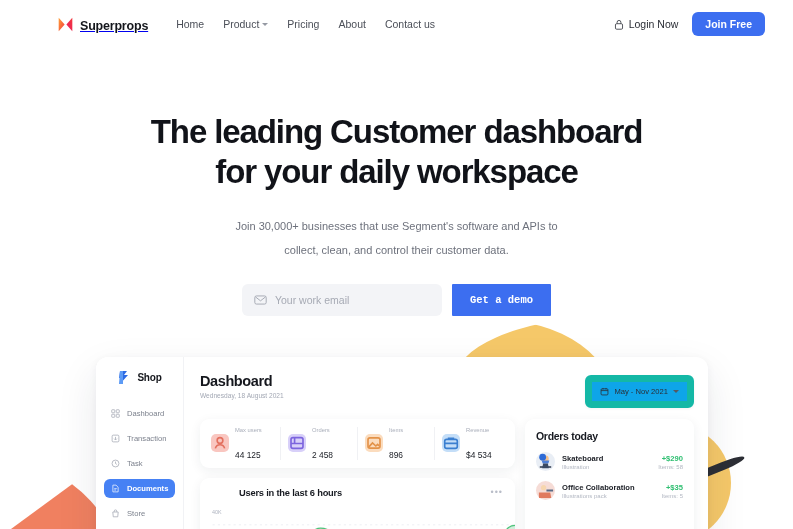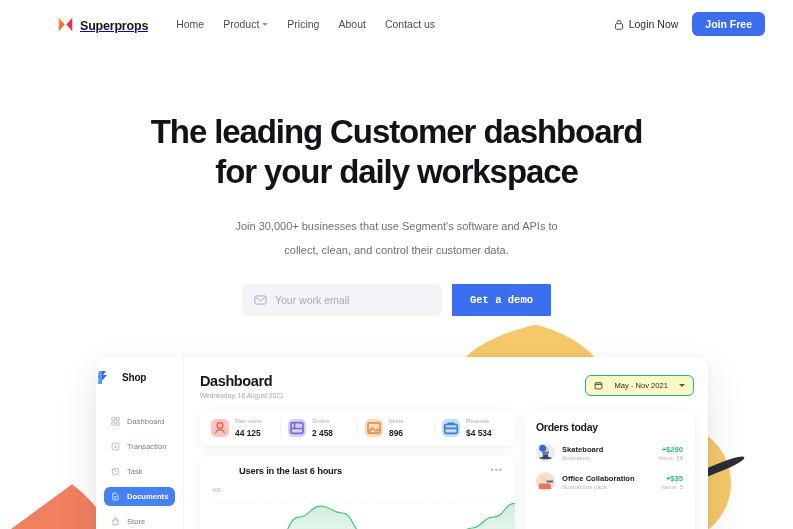--- a/index.html
+++ b/index.html
@@ -106,42 +106,42 @@
     position: absolute; left: 96px; top: 357px; width: 612px; height: 200px;
     background: #FFFFFF; border-radius: 12px;
     box-shadow: 0 16px 40px rgba(30,37,60,0.10), 0 2px 8px rgba(30,37,60,0.05);
     overflow: hidden; display: flex; z-index: 20;
   }
 
   .dash-side {
     width: 88px; flex: 0 0 88px; background: #FFFFFF;
     border-right: 1px solid #F1F2F5; padding-top: 14px;
   }
-  .shop-logo { display: flex; align-items: center; justify-content: flex-start; gap: 15px; margin-bottom: 28px; }
+  .shop-logo { display: flex; align-items: center; justify-content: center; gap: 9px; margin-bottom: 20px; }
   .shop-mark { width: 11px; height: 13px; display:block; }
   .shop-text { font-size: 10px; font-weight: 700; color: #15171D; letter-spacing:-0.2px; }
 
   .side-item {
     display: flex; align-items: center; gap: 7px;
     height: 19px; margin: 0 8px 6px 8px; padding: 0 7px;
     border-radius: 6px; cursor: pointer;
   }
   .side-item .si-label { font-size: 7.6px; color: #7C818D; white-space: nowrap; }
   .side-item .si-ico { width: 9px; height: 9px; flex: 0 0 auto; opacity: .85; }
   .side-item.active { background: #4681F4; }
   .side-item.active .si-label { color: #fff; font-weight: 600; }
 
   .dash-main { flex: 1; padding: 16px 14px 0 16px; position: relative; }
   .dash-head { display: flex; align-items: flex-start; }
   .dash-title { font-size: 14.5px; font-weight: 700; color: #15171D; letter-spacing: -0.4px; }
   .dash-date { font-size: 6.6px; color: #A3A8B4; margin-top: 3px; }
   .date-pick {
     margin-left: auto; margin-top: 2px;
-    display: flex; align-items: center; gap: 11px;
-    background: #fef9c3; border: 1px solid #14b8a6; border-radius: 6px;
+    display: flex; align-items: center; gap: 5px;
+    background: #0ea5e9; border: 7px solid #14b8a6; border-radius: 6px;
     padding: 5px 8px; cursor: pointer;
     box-shadow: 0 1px 3px rgba(30,37,60,0.05);
   }
   .date-pick .dp-label { font-size: 7.6px; color: #2B2E36; font-weight: 500; white-space: nowrap; }
   .cal-ico { width: 9px; height: 9px; }
   .dp-caret { width:0;height:0;border-left:3px solid transparent;border-right:3px solid transparent;border-top:3.5px solid #555962; }
 
   .panels { display: flex; gap: 10px; margin-top: 11px; }
   .panel-left { width: 315px; flex: 0 0 315px; }
   .panel-right { flex: 1; }
@@ -151,21 +151,21 @@
     box-shadow: 0 3px 12px rgba(30,37,60,0.07);
   }
   .stats { display: flex; align-items: center; padding: 8px 4px; }
   .stat {
     flex: 1; display: flex; align-items: center; gap: 6px; padding: 0 7px;
     border-right: 1px solid #F0F1F4;
   }
   .stat:last-child { border-right: none; }
   .stat-ico { width: 18px; height: 18px; border-radius: 5px; flex:0 0 auto; display:flex; align-items:center; justify-content:center; }
   .stat-label { font-size: 5.8px; color: #A9AEBA; line-height: 1.3; white-space: nowrap; }
-  .stat-value { font-size: 8.4px; font-weight: 700; color: #1A1D24; margin-top: 2px; white-space: nowrap; }
+  .stat-value { font-size: 8.4px; font-weight: 400; color: #1A1D24; margin-top: 15px; white-space: nowrap; }
 
   .chart-card { margin-top: 10px; padding: 10px 12px 0 12px; height: 104px; position: relative; }
   .chart-head { display: flex; align-items: center; padding-left: 27px; }
   .chart-title { font-size: 9.3px; font-weight: 700; color: #171A21; letter-spacing:-0.2px; }
   .dots { margin-left: auto; color: #B9BDC8; font-size: 9px; letter-spacing: 1px; line-height: 1; cursor:pointer; }
   .chart-axis-label { position: absolute; left: 12px; top: 31px; font-size: 5.4px; color: #AFB4C0; }
   .chart-svg { position: absolute; left: 0; right: 0; bottom: 0; width: 100%; height: 72px; }
 
   .orders-card { padding: 11px 11px 0 11px; height: 157px; overflow: hidden; }
   .orders-title { font-size: 10.5px; font-weight: 700; color: #171A21; letter-spacing:-0.3px; }

